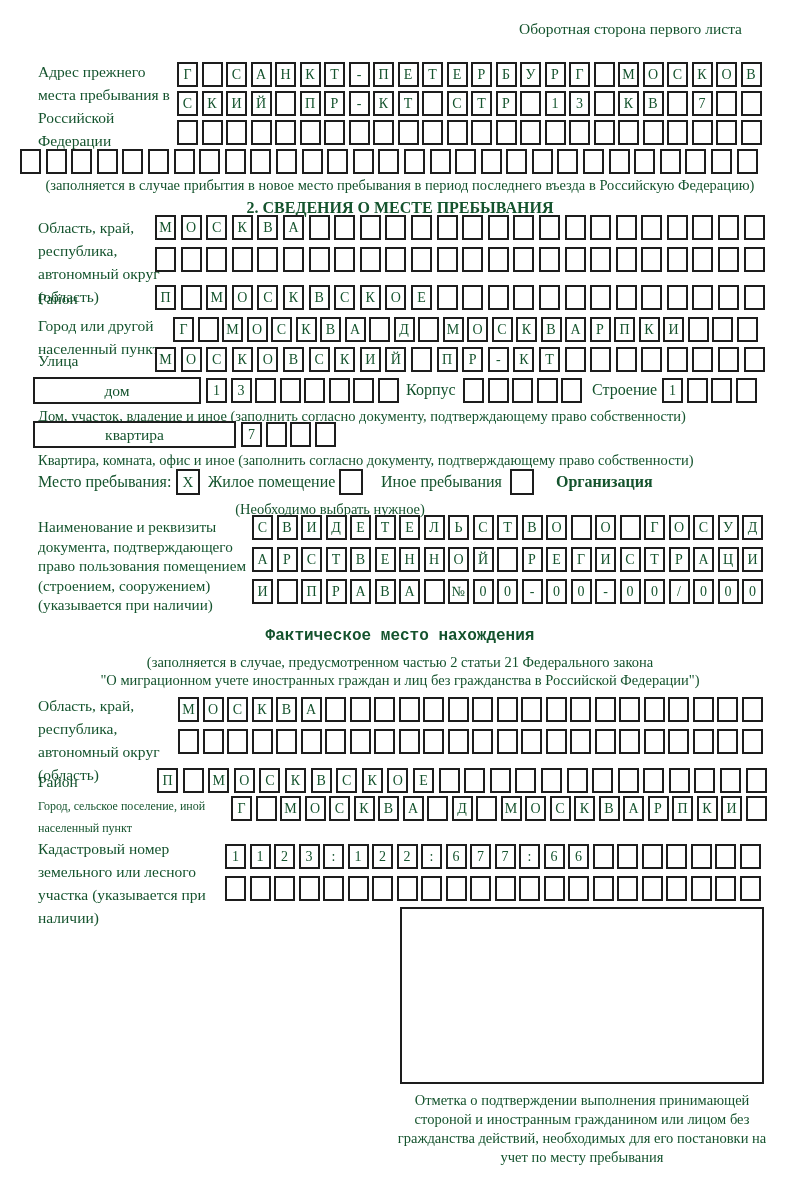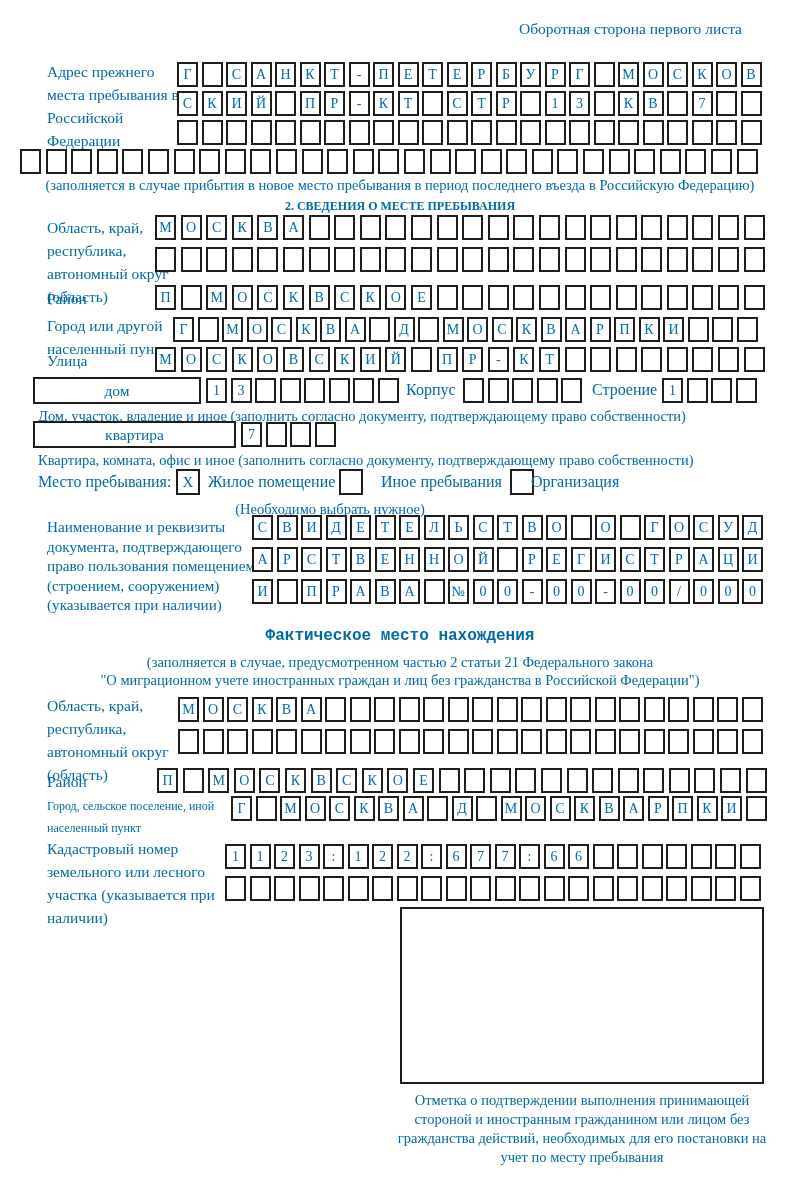--- a/index.html
+++ b/index.html
@@ -1,20 +1,20 @@
 <!DOCTYPE html>
 <html><head>
 <meta charset="utf-8">
 <style>
   html,body{margin:0;padding:0;background:#fff;}
   .sheet{
     position:relative;width:800px;height:1180px;background:#ffffff;
-    font-family:"Liberation Serif",serif;color:#0369a1;overflow:hidden;
+    font-family:"Liberation Serif",serif;color:#14532d;overflow:hidden;
   }
-  .lbl{position:absolute;font-size:15.5px;line-height:23px;margin-left:9px;}
+  .lbl{position:absolute;font-size:15.5px;line-height:23px;}
   .cap{position:absolute;font-size:14.5px;}
   .center{left:0;width:800px;text-align:center;}
   .bold{font-weight:bold;}
   .boxrow{position:absolute;display:flex;gap:3.5px;}
   .boxrow.gw{gap:4.6px;}
   .cbox{
     box-sizing:border-box;flex:none;width:21px;height:25px;
     border:2px solid #1d1d1d;display:flex;align-items:center;justify-content:center;
     font-size:14px;line-height:1;background:#fff;
   }
@@ -138,21 +138,21 @@
       <span class="cbox"></span>
       <span class="cbox"></span>
       <span class="cbox"></span>
       <span class="cbox"></span>
       <span class="cbox"></span>
       <span class="cbox"></span>
       <span class="cbox"></span>
     </div>
   <div class="cap center" style="top:177px;text-align:center;">(заполняется в случае прибытия в новое место пребывания в период последнего въезда в Российскую Федерацию)</div>
 
-  <div class="cap center bold" style="top:199px;font-size:12px;">2. СВЕДЕНИЯ О МЕСТЕ ПРЕБЫВАНИЯ</div>
+  <div class="cap center bold" style="top:199px;font-size:16px;">2. СВЕДЕНИЯ О МЕСТЕ ПРЕБЫВАНИЯ</div>
 
   <div class="lbl" style="left:38px;top:216px;width:122px;">Область, край, республика, автономный округ (область)</div>
   <div class="boxrow gw" style="left:155px;top:215px;">
       <span class="cbox">М</span>
       <span class="cbox">О</span>
       <span class="cbox">С</span>
       <span class="cbox">К</span>
       <span class="cbox">В</span>
       <span class="cbox">А</span>
       <span class="cbox"></span>
@@ -327,21 +327,21 @@
       <span class="cbox">X</span>
     </div>
   <div class="inline-lbl" style="left:208px;top:473px;">Жилое помещение</div>
   <div class="boxrow chk" style="left:339px;top:469px;">
       <span class="cbox"></span>
     </div>
   <div class="inline-lbl" style="left:381px;top:473px;">Иное пребывания</div>
   <div class="boxrow chk" style="left:510px;top:469px;">
       <span class="cbox"></span>
     </div>
-  <div class="inline-lbl" style="left:531px;top:473px;">Организация</div>
+  <div class="inline-lbl" style="left:556px;top:473px;font-weight:bold;">Организация</div>
   <div class="cap" style="left:200px;top:501px;width:260px;text-align:center;">(Необходимо выбрать нужное)</div>
 
   <div class="lbl" style="left:38px;top:517px;width:216px;line-height:19.5px;font-size:15.2px;">Наименование и реквизиты документа, подтверждающего право пользования помещением (строением, сооружением) (указывается при наличии)</div>
   <div class="boxrow" style="left:252px;top:515px;">
       <span class="cbox">С</span>
       <span class="cbox">В</span>
       <span class="cbox">И</span>
       <span class="cbox">Д</span>
       <span class="cbox">Е</span>
       <span class="cbox">Т</span>

